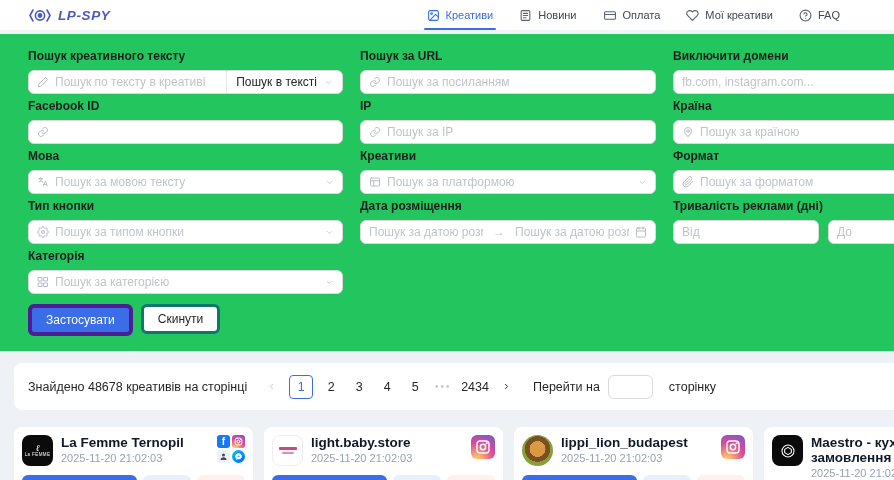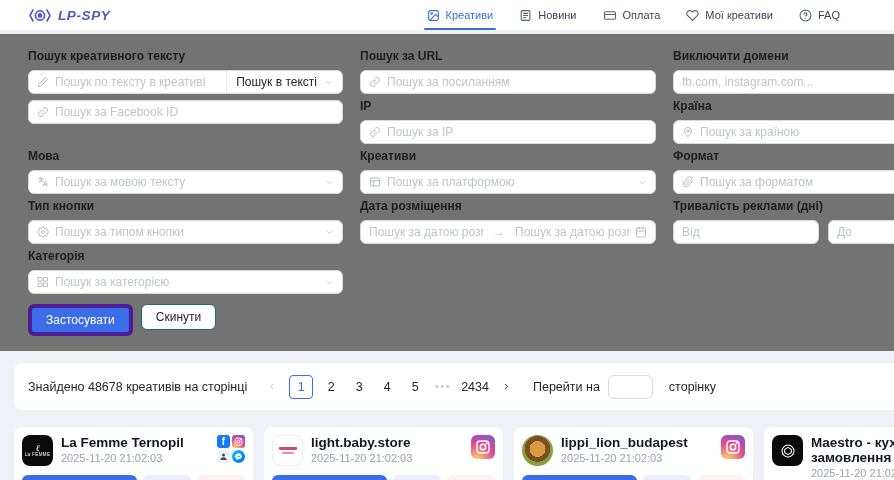--- a/index.html
+++ b/index.html
@@ -12,41 +12,41 @@
   
   .header{position:absolute;top:0;left:0;width:894px;height:30px;background:#fff;display:flex;align-items:center;}
   .logo{display:flex;align-items:center;gap:6px;margin-left:28px;color:#4a5ac2;font-weight:700;font-style:italic;font-size:13.5px;letter-spacing:.6px;}
   .nav{position:absolute;right:54px;top:0;height:30px;display:flex;align-items:center;gap:26px;}
   .nav-item{display:flex;align-items:center;gap:6px;font-size:11px;color:#3f4654;height:30px;position:relative;cursor:pointer;white-space:nowrap;}
   .nav-item.active{color:#3b6fe0;}
   .nav-item.active::after{content:"";position:absolute;left:-3px;right:-3px;bottom:0;height:2px;background:#3b6fe0;border-radius:2px;}
   .nav-ic{color:#5a6270;}
   .nav-item.active .nav-ic{color:#3b6fe0;}
   
-  .panel{position:absolute;top:34px;left:0;width:894px;height:317px;background:#737373;overflow:hidden;}
+  .panel{position:absolute;top:34px;left:0;width:894px;height:317px;background:#22c55e;overflow:hidden;}
   .fgrid{position:absolute;left:28px;top:16px;width:951px;display:grid;grid-template-columns:315px 296px 306px;column-gap:17px;}
   .field{height:50px;}
   .flabel{font-size:12px;font-weight:600;color:#1f1f1f;margin-bottom:7px;line-height:13px;}
   .ibox{display:flex;align-items:center;height:22px;border:1px solid #d9d9d9;border-radius:6px;background:#fff;padding:0 8px;gap:6px;}
   .ibox input{border:0;outline:0;flex:1;min-width:0;font-family:"Liberation Sans",sans-serif;font-size:12px;color:#333;background:transparent;padding:0;}
   .ibox input::placeholder{color:#bfc4cc;}
   .icg{color:#b7bcc6;flex:none;}
   .chev{color:#c6cad2;flex:none;margin-left:auto;}
   .group{padding:0;}
   .group .lhs{display:flex;align-items:center;gap:6px;flex:1;padding:0 8px;min-width:0;}
   .addon{border-left:1px solid #e5e7eb;height:100%;display:flex;align-items:center;gap:7px;padding:0 9px;font-size:12px;font-weight:500;color:#262626;white-space:nowrap;}
   .range .arr{color:#bfc4cc;font-size:12px;flex:none;padding:0 4px;}
   .dur{display:flex;gap:9px;}
   .dur .ibox{flex:none;}
   .dur .from{width:128px;}
   .dur .to{width:135px;}
   .btnrow{position:absolute;left:28px;top:270px;display:flex;gap:8px;}
   .btn{height:24px;display:flex;align-items:center;justify-content:center;border-radius:6px;font-size:12px;padding:0 14px;cursor:pointer;font-family:"Liberation Sans",sans-serif;}
   .btn-primary{background:#3b6de8;color:#fff;border:4px solid #4c1d95;}
-  .btn-default{background:#fff;color:#262626;border:1px solid #0f766e;}
+  .btn-default{background:#fff;color:#262626;border:3px solid #0f766e;}
   
   .results{position:absolute;top:363px;left:14px;width:971px;height:47px;background:#fff;border-radius:8px;display:flex;align-items:center;padding:0 14px;box-sizing:border-box;gap:8px;}
   .summary{font-size:12.5px;color:#262626;margin-right:6px;white-space:nowrap;}
   .pg{min-width:20px;height:22px;display:flex;align-items:center;justify-content:center;font-size:12.5px;color:#262626;cursor:pointer;border-radius:4px;}
   .pg.arrow-prev{color:#c3c7cf;}
   .pg.active{border:1px solid #3b6de8;color:#3b6de8;width:22px;min-width:22px;background:#fff;}
   .pg.dots{color:#c3c7cf;letter-spacing:2px;font-size:10px;}
   .select{border:1px solid #d9d9d9;border-radius:6px;height:26px;display:flex;align-items:center;padding:0 9px;gap:9px;font-size:12px;color:#262626;background:#fff;margin-left:8px;white-space:nowrap;cursor:pointer;}
   .goto-label{font-size:12.5px;color:#262626;margin-left:8px;white-space:nowrap;}
   .goto-input{width:45px;height:24px;border:1px solid #d9d9d9;border-radius:6px;outline:0;font-family:"Liberation Sans",sans-serif;font-size:12px;padding:0 6px;box-sizing:border-box;}
@@ -183,28 +183,28 @@
     </div>
 
     <div class="field">
       <div class="flabel">Виключити домени</div>
       <div class="ibox">
         <input placeholder="fb.com, instagram.com..." style="">
       </div>
     </div>
 
     <div class="field">
+      <div class="flabel">Facebook ID</div>
       <div class="ibox">
         <span class="icg">
           <svg width="12" height="12" viewBox="0 0 24 24" fill="none" stroke="currentColor" stroke-width="2" stroke-linecap="round" stroke-linejoin="round">
               <path d="M10 13.5a5 5 0 0 0 7 .5l3-3a5 5 0 0 0-7-7l-1.7 1.7"></path>
               <path d="M14 10.5a5 5 0 0 0-7-.5l-3 3a5 5 0 0 0 7 7l1.7-1.7"></path>
             </svg>
         </span>
-        <input placeholder="Пошук за Facebook ID" style="">
       </div>
     </div>
 
     <div class="field">
       <div class="flabel">IP</div>
       <div class="ibox">
         <span class="icg">
           <svg width="12" height="12" viewBox="0 0 24 24" fill="none" stroke="currentColor" stroke-width="2" stroke-linecap="round" stroke-linejoin="round">
               <path d="M10 13.5a5 5 0 0 0 7 .5l3-3a5 5 0 0 0-7-7l-1.7 1.7"></path>
               <path d="M14 10.5a5 5 0 0 0-7-.5l-3 3a5 5 0 0 0 7 7l1.7-1.7"></path>

